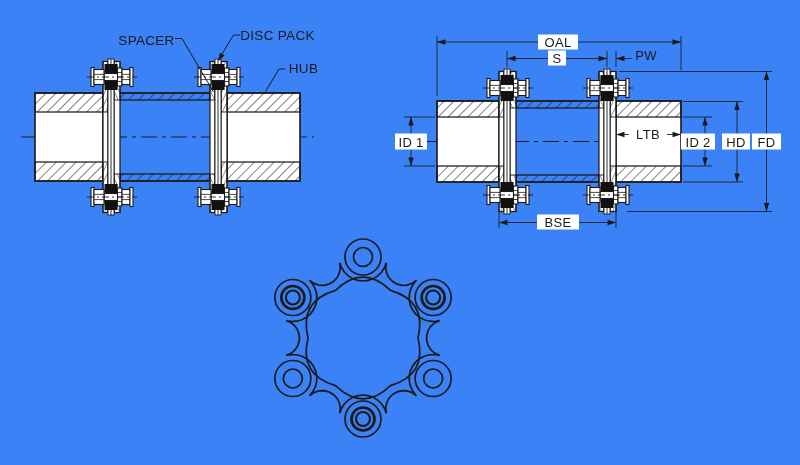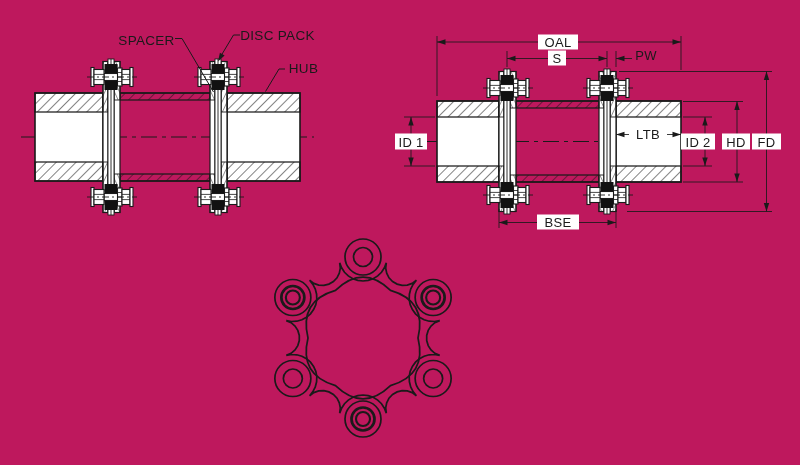--- a/index.html
+++ b/index.html
@@ -1,16 +1,16 @@
 <!DOCTYPE html>
 <html><head>
 <meta charset="utf-8">
 <style>
   html,body{margin:0;padding:0;background:#ffffff;}
-  .page{width:800px;height:465px;background:#be185d;overflow:hidden;}
+  .page{width:800px;height:465px;background:#3b82f6;overflow:hidden;}
   svg{display:block;}
   text{font-family:"Liberation Sans", sans-serif;fill:#1a1a1a;letter-spacing:0.3px;}
   .lbl{font-size:13.5px;}
   .dim{font-size:13px;}
 </style>
 </head>
 <body>
 
 <div class="page">
 <svg id="drawing" width="800" height="465" viewBox="0 0 800 465">

